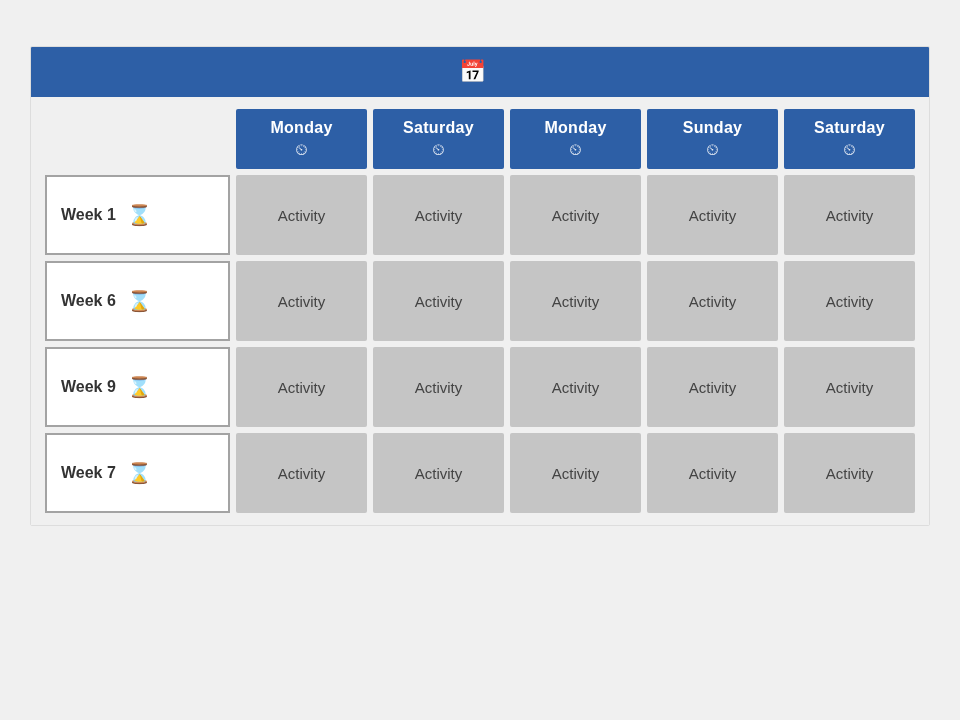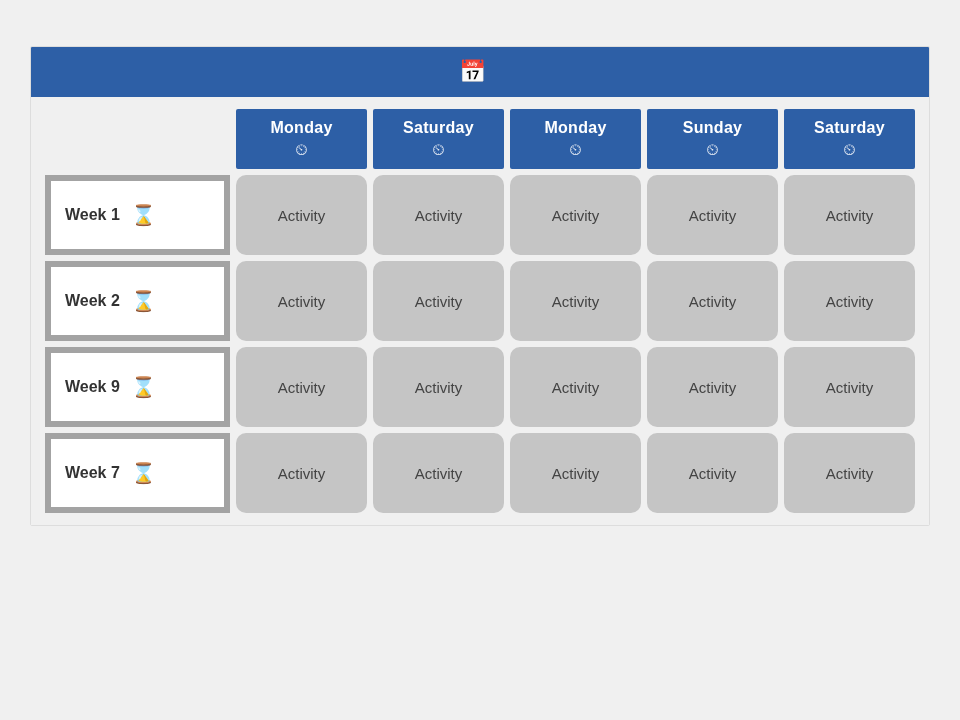--- a/index.html
+++ b/index.html
@@ -75,21 +75,21 @@
     .day-header .day-icon {
       font-size: 16px;
       opacity: 0.9;
     }
     .header-spacer {
       background: transparent;
     }
     
     .week-label {
       background: white;
-      border: 6px solid #a3a3a3;
+      border: 2px solid #a3a3a3;
       display: flex;
       align-items: center;
       justify-content: flex-start;
       padding: 0 14px;
       gap: 12px;
       min-height: 80px;
     }
     .week-label .week-text {
       font-size: 16px;
       font-weight: 700;
@@ -98,21 +98,21 @@
     .week-label .hourglass-icon {
       font-size: 20px;
       color: #555;
     }
     .activity-cell {
       background: #c5c5c5;
       display: flex;
       align-items: center;
       justify-content: center;
       min-height: 80px;
-      border-radius: 10px;
+      border-radius: 2px;
       font-size: 15px;
       color: #444;
       font-weight: 400;
     }
   </style>
 </head>
 <body>
 
 <div class="page">
   <div class="main-title"></div>
@@ -150,21 +150,21 @@
           <div class="week-label">
     <span class="week-text">Week 1</span>
     <span class="hourglass-icon">⌛</span>
   </div>
           <div class="activity-cell">Activity</div>
           <div class="activity-cell">Activity</div>
           <div class="activity-cell">Activity</div>
           <div class="activity-cell">Activity</div>
           <div class="activity-cell">Activity</div>
           <div class="week-label">
-    <span class="week-text">Week 2</span>
+    <span class="week-text">Week 6</span>
     <span class="hourglass-icon">⌛</span>
   </div>
           <div class="activity-cell">Activity</div>
           <div class="activity-cell">Activity</div>
           <div class="activity-cell">Activity</div>
           <div class="activity-cell">Activity</div>
           <div class="activity-cell">Activity</div>
           <div class="week-label">
     <span class="week-text">Week 9</span>
     <span class="hourglass-icon">⌛</span>

